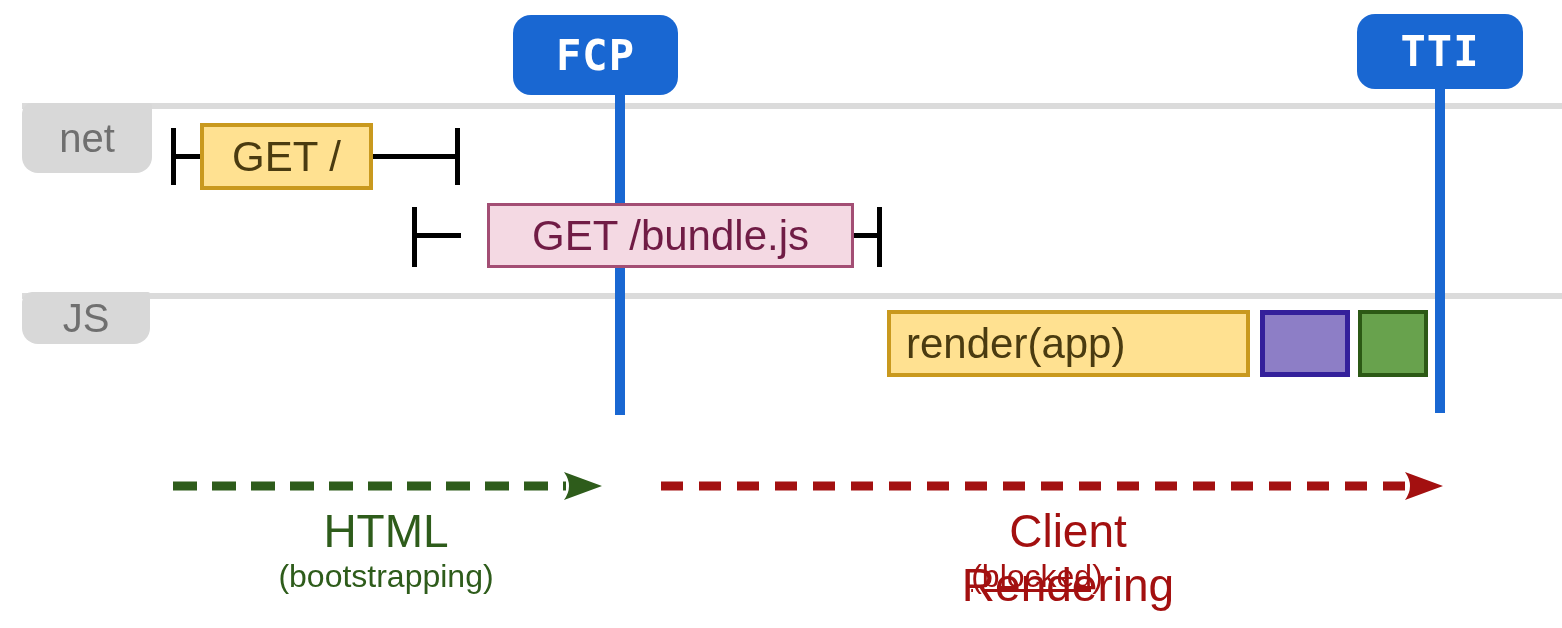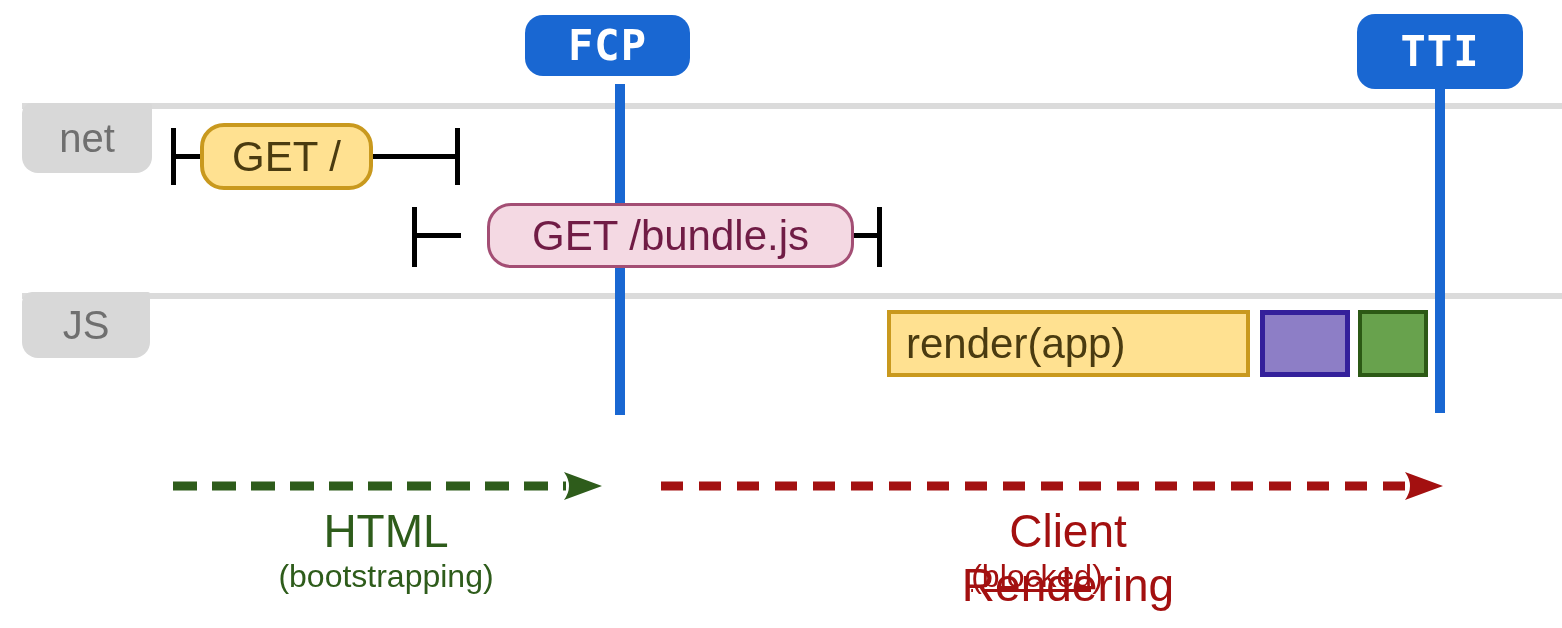--- a/index.html
+++ b/index.html
@@ -11,51 +11,51 @@
   .lane-line{position:absolute;height:6px;background:var(--lane-line);z-index:1;}
   .lane-line.net{left:22px;top:103px;width:1540px;}
   .lane-line.js{left:22px;top:293px;width:1540px;}
   
   .lane-tab{
     position:absolute;background:var(--tab-bg);color:var(--tab-text);
     font-size:40px;display:flex;align-items:center;justify-content:center;
     border-radius:10px 2px 16px 16px;z-index:2;
   }
   .lane-tab.net{left:22px;top:103px;width:130px;height:70px;}
-  .lane-tab.js{left:22px;top:292px;width:128px;height:66px;}
+  .lane-tab.js{left:22px;top:292px;width:128px;height:52px;}
   
   .vline{position:absolute;width:10px;background:var(--accent-blue);z-index:3;}
   .vline.fcp{left:615px;top:84px;height:331px;}
   .vline.tti{left:1435px;top:84px;height:329px;}
   
   .badge{
     position:absolute;background:var(--accent-blue);color:#fff;
     font-family:"DejaVu Sans Mono",monospace;font-weight:bold;font-size:42px;
     display:flex;align-items:center;justify-content:center;
     border-radius:18px;z-index:5;letter-spacing:1px;
   }
-  .badge.fcp{left:525px;top:15px;width:165px;height:61px;}
+  .badge.fcp{left:513px;top:15px;width:165px;height:80px;}
   .badge.tti{left:1357px;top:14px;width:166px;height:75px;}
   
   .whisker{position:absolute;width:5px;background:var(--whisker);z-index:2;}
   .connector{position:absolute;height:5px;background:var(--whisker);z-index:2;}
   .w-get-l{left:171px;top:128px;height:57px;}
   .c-get-l{left:174px;top:154px;width:28px;}
   .c-get-r{left:371px;top:154px;width:87px;}
   .w-get-r{left:455px;top:128px;height:57px;}
   .w-bun-l{left:412px;top:207px;height:60px;}
   .c-bun-l{left:415px;top:233px;width:46px;}
   .c-bun-r{left:824px;top:233px;width:56px;}
   .w-bun-r{left:877px;top:207px;height:60px;}
   
   .box{
     position:absolute;box-sizing:border-box;z-index:4;
     display:flex;align-items:center;font-size:42px;
   }
-  .box.centered{justify-content:center;border-radius:24px;}
+  .box.centered{justify-content:center;}
   .box.get-root{
     left:200px;top:123px;width:173px;height:67px;
     background:var(--task-yellow-bg);border:4px solid var(--task-yellow-border);
     color:var(--task-yellow-text);
   }
   .box.get-bundle{
     left:459px;top:203px;width:367px;height:65px;
     background:var(--req-pink-bg);border:3px solid var(--req-pink-border);
     color:var(--req-pink-text);
     margin-left:28px;

